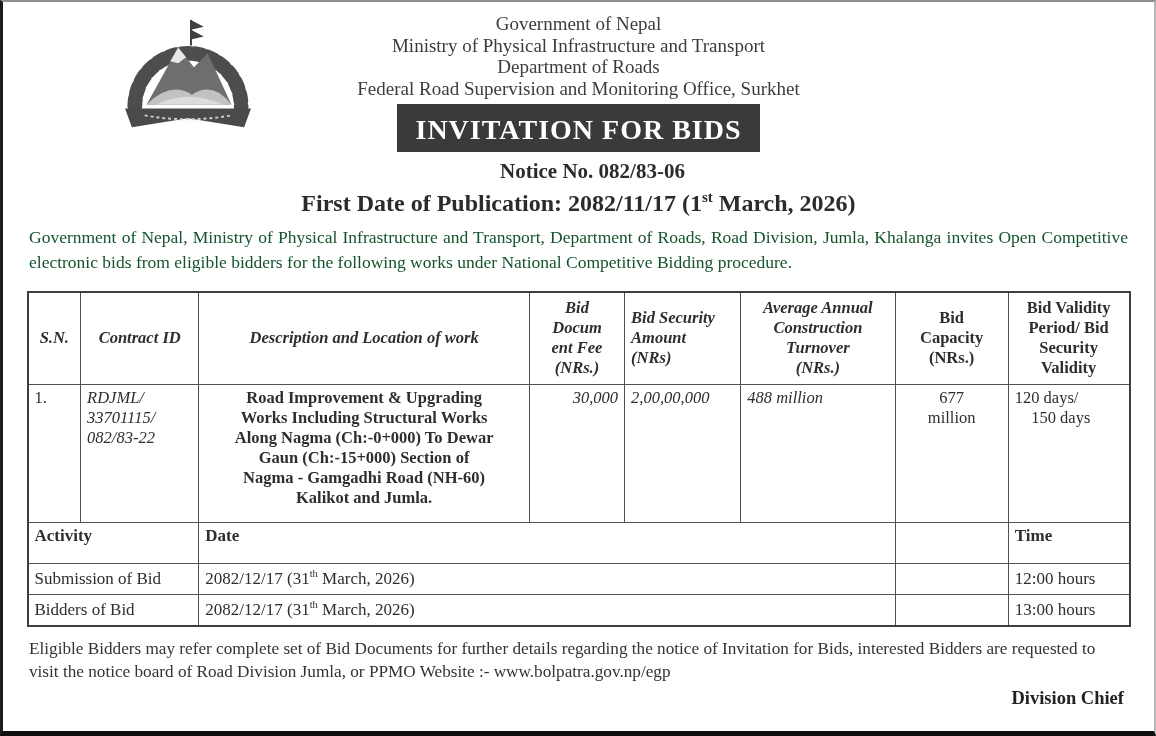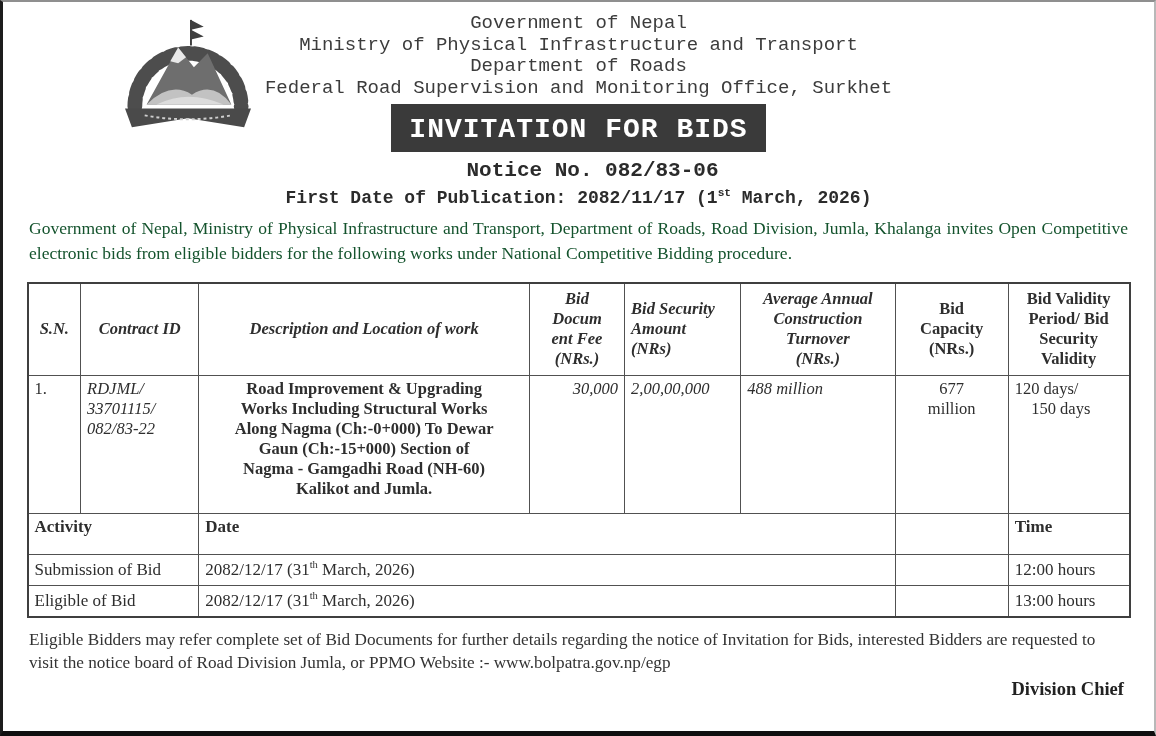--- a/index.html
+++ b/index.html
@@ -7,30 +7,30 @@
   .page {
     width:1156px; height:736px; position:relative; background:#ffffff;
     font-family:"Liberation Serif","DejaVu Serif",serif; color:#2e2e2e;
     border-top:2px solid #8f8f8f;
     border-left:3px solid #1c1c1c;
     border-right:2px solid #b8b8b8;
     border-bottom:5px solid #0f0f0f;
     overflow:hidden;
   }
   
-  .header { text-align:center; padding-top:11px; position:relative;font-family:Liberation Mono, monospace; }
+  .header { text-align:center; padding-top:11px; position:relative; }
   .logo { position:absolute; left:104px; top:10px; width:162px; height:126px; }
   .org-line { font-size:19px; line-height:21.5px; color:#3c3c3c; }
   .division-title { font-size:31px; font-weight:bold; margin-top:5px; white-space:pre; color:#2b2b2b; letter-spacing:1px; }
   .banner {
     display:inline-block; background:#3a3a3a; color:#ffffff; font-weight:bold;
     font-size:28px; line-height:34px; padding:9px 18px 5px; margin-top:5px; letter-spacing:1px;
   }
   .notice-no { font-size:21px; font-weight:bold; margin-top:7px; color:#2b2b2b;padding-left:28px; }
-  .pub-date { font-size:18px; font-weight:bold; margin-top:6px; color:#2b2b2b; }
+  .pub-date { font-size:24px; font-weight:bold; margin-top:6px; color:#2b2b2b; }
   sup { font-size:0.62em; line-height:0; }
   
   .intro { margin:8px 26px 16px; font-size:17.5px; line-height:1.42; text-align:justify; color:#14532d; }
   
   table.bids {
     border-collapse:collapse; table-layout:fixed; width:1104px;
     margin:7px auto 0; font-size:16.5px; color:#2e2e2e;
     border:2.5px solid #3f3f3f;
   }
   table.bids th, table.bids td { border:1.5px solid #515151; padding:3px 6px; }
@@ -151,21 +151,21 @@
       <th></th>
       <th>Time</th>
     </tr>
     <tr class="act-row">
       <td colspan="2">Submission of Bid</td>
       <td colspan="4"><span>2082/12/17 (31</span><sup>th</sup><span> March, 2026)</span></td>
       <td></td>
       <td>12:00 hours</td>
     </tr>
     <tr class="act-row">
-      <td colspan="2">Eligible of Bid</td>
+      <td colspan="2">Bidders of Bid</td>
       <td colspan="4"><span>2082/12/17 (31</span><sup>th</sup><span> March, 2026)</span></td>
       <td></td>
       <td>13:00 hours</td>
     </tr>
   </tbody>
     </table>
 
   <div class="footer-note">Eligible Bidders may refer complete set of Bid Documents for further details regarding the notice of Invitation for Bids, interested Bidders are requested to visit the notice board of Road Division Jumla, or  PPMO Website :- www.bolpatra.gov.np/egp</div>
   <div class="signature">Division Chief</div>
 

